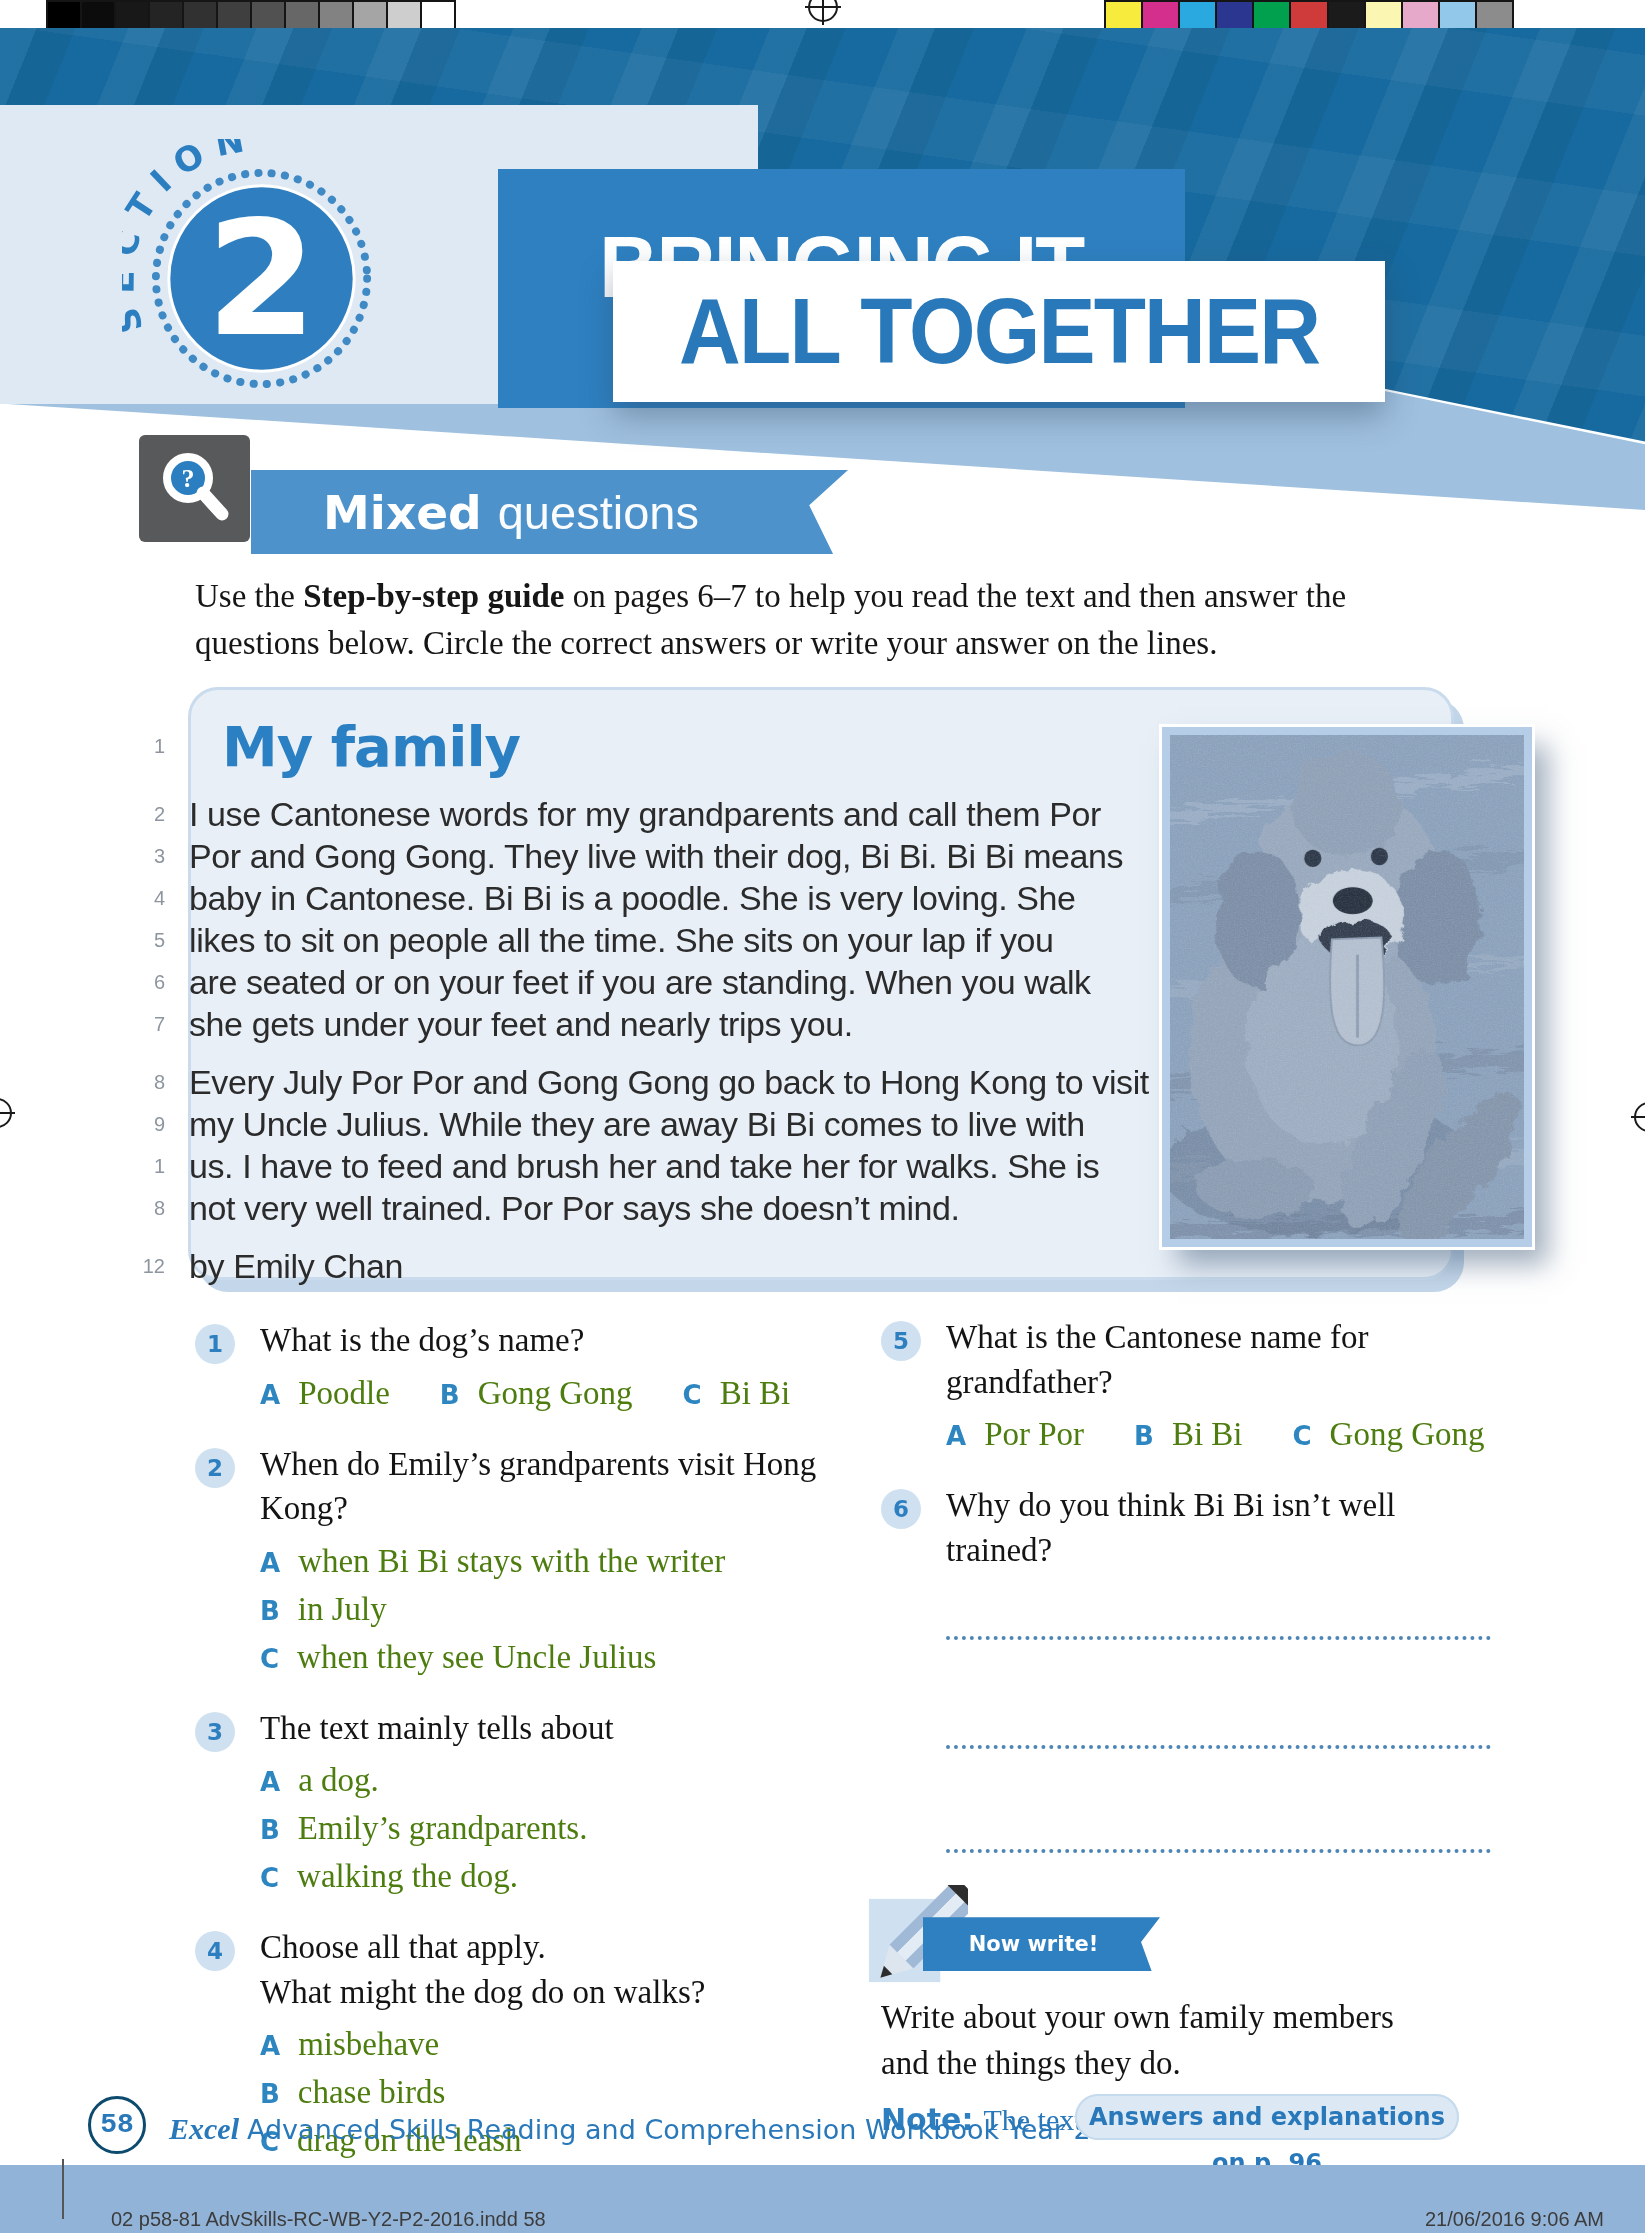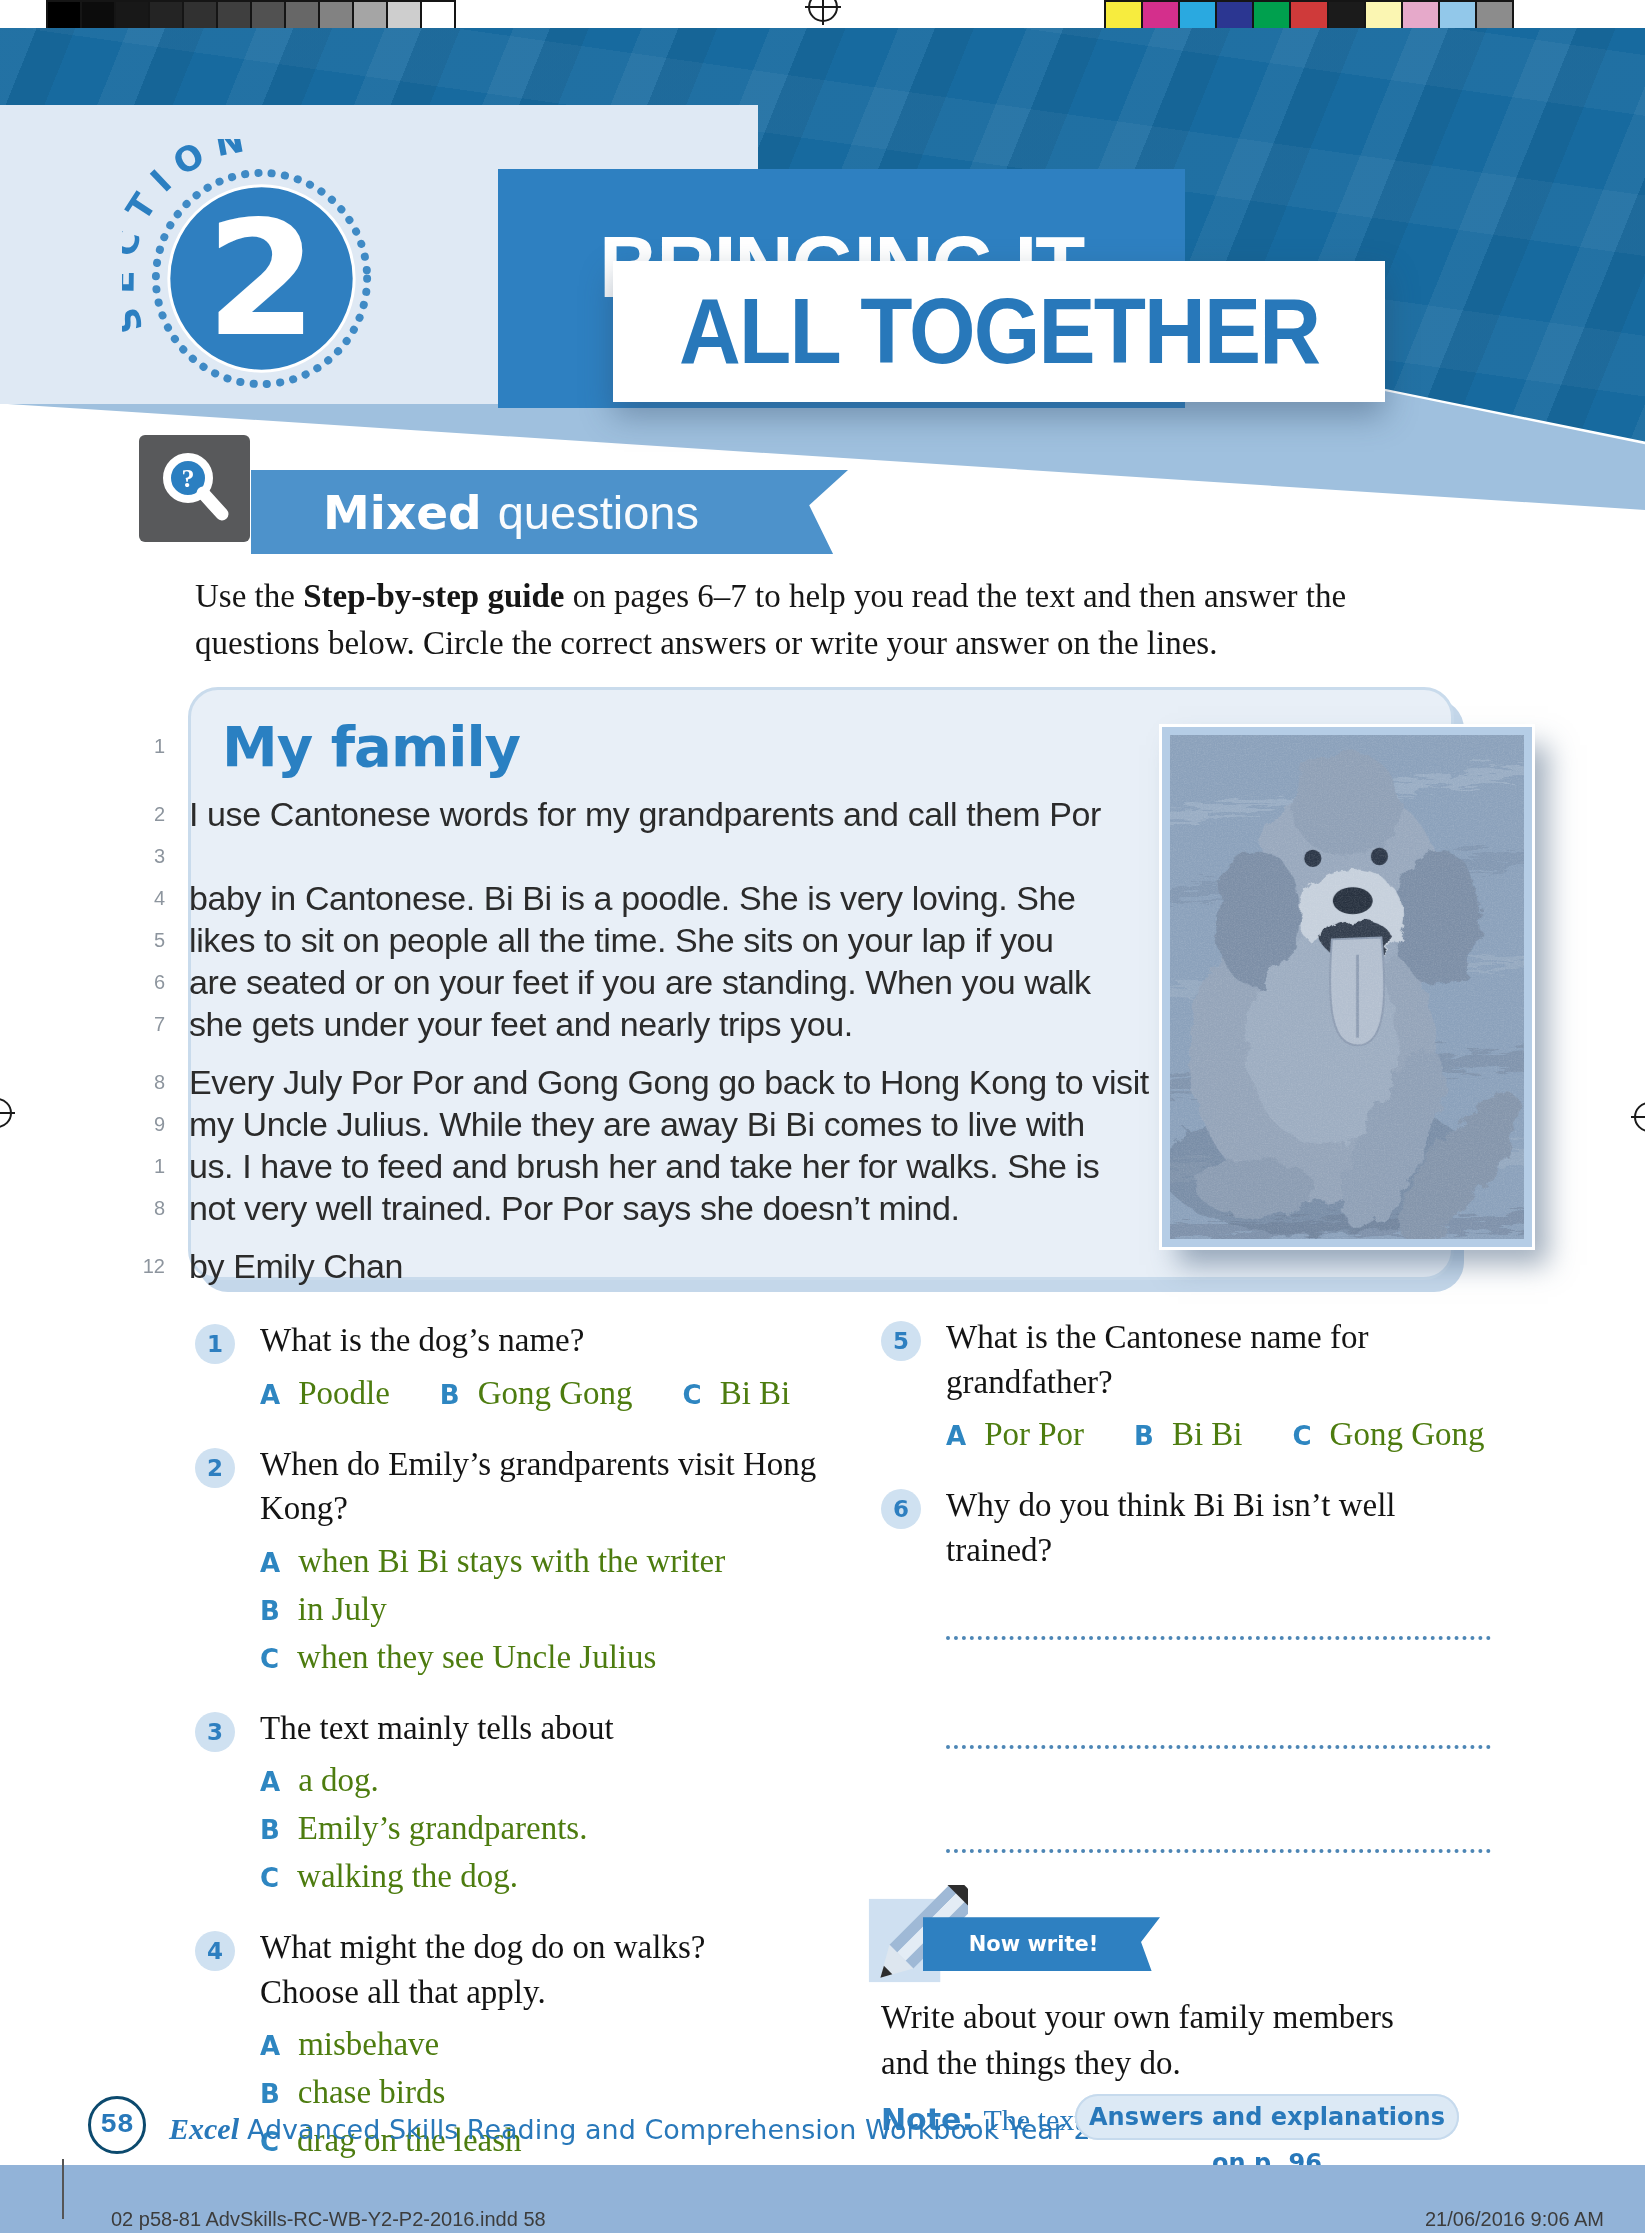--- a/index.html
+++ b/index.html
@@ -220,20 +220,21 @@
 
       <div class="para">
 
           <div class="pline">
             <span class="lnum">2</span>
             <span class="ltext">I use Cantonese words for my grandparents and call them Por</span>
           </div>
 
           <div class="pline">
             <span class="lnum">3</span>
+            <span class="ltext">Por and Gong Gong. They live with their dog, Bi Bi. Bi Bi means</span>
           </div>
 
           <div class="pline">
             <span class="lnum">4</span>
             <span class="ltext">baby in Cantonese. Bi Bi is a poodle. She is very loving. She</span>
           </div>
 
           <div class="pline">
             <span class="lnum">5</span>
             <span class="ltext">likes to sit on people all the time. She sits on your lap if you</span>
@@ -389,22 +390,22 @@
               <b class="letter">C</b>
               <span class="otext">walking the dog.</span>
             </div>
         </div>
       </div>
     </div>
 
     <div class="q">
       <span class="qnum">4</span>
       <div class="qbody">
+        <p class="qtext">Choose all that apply.</p>
         <p class="qtext">What might the dog do on walks?</p>
-        <p class="qtext">Choose all that apply.</p>
         <div class="opts stacked">
           <div class="opt">
               <b class="letter">A</b>
               <span class="otext">misbehave</span>
             </div>
           <div class="opt">
               <b class="letter">B</b>
               <span class="otext">chase birds</span>
             </div>
           <div class="opt">

